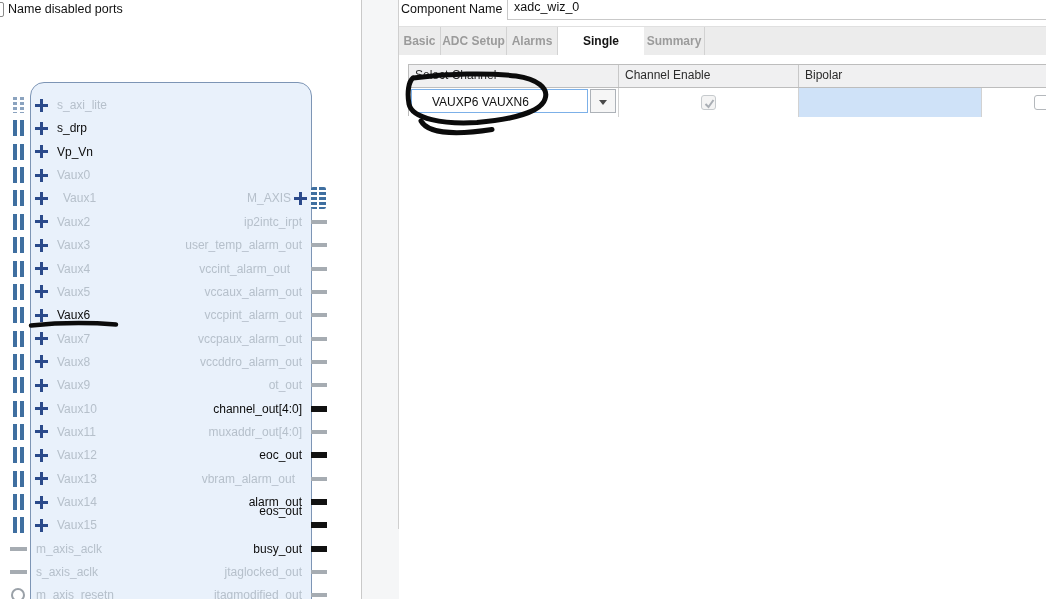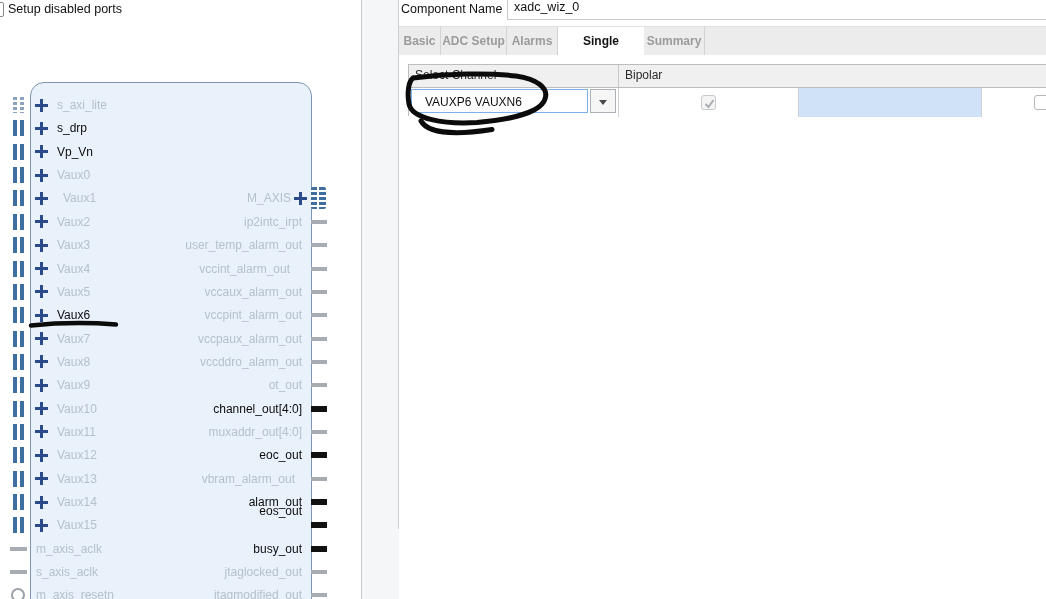--- a/index.html
+++ b/index.html
@@ -55,41 +55,41 @@
             border:1px solid #bdbdbd;box-sizing:border-box;}
   .thead{position:absolute;left:0;top:0;width:693px;height:22px;background:#f0f0f1;
          border-bottom:1px solid #bdbdbd;display:flex;}
   .th{height:22px;line-height:21px;font-size:12px;color:#2b2b2b;padding-left:6px;
       border-right:1px solid #c8c8c8;box-sizing:border-box;}
   .trow{position:absolute;left:0;top:23px;width:693px;height:29px;display:flex;}
   .td{height:29px;border-right:1px solid #d2d2d2;box-sizing:border-box;position:relative;background:#fff;}
   .td.hl{background:#cfe2f8;}
   .combo-field{position:absolute;left:2px;top:1px;width:177px;height:24px;
                border:1px solid #7cb0e8;background:#fff;font-size:12px;color:#111;
-               line-height:24px;padding-left:13px;box-sizing:border-box;}
+               line-height:24px;padding-left:20px;box-sizing:border-box;}
   .combo-btn{position:absolute;left:181px;top:1px;width:26px;height:24px;
              border:1px solid #adb2b8;background:#f6f6f6;box-sizing:border-box;}
   .combo-btn::after{content:"";position:absolute;left:8px;top:10px;width:0;height:0;
                     border-left:4px solid transparent;border-right:4px solid transparent;
                     border-top:5px solid #4a4a4a;}
   .chk{position:absolute;top:7px;width:15px;height:15px;border-radius:3px;box-sizing:border-box;}
   .chk.disabled{background:#f4f4f4;border:1px solid #c6cacd;}
   .chk.plain{background:#fff;border:1px solid #b4b8bc;}
   .chk svg{position:absolute;left:1px;top:1px;}
 
   .anno{position:absolute;left:0;top:0;width:1046px;height:599px;pointer-events:none;}
 </style>
 </head>
 <body>
 
 <div id="screen">
 
   <div class="left-panel">
     <span class="show-ports-box"></span>
-    <span class="show-ports-label">Setup disabled ports</span>
+    <span class="show-ports-label">Name disabled ports</span>
     <div class="ip-block"></div>
     <div id="ports">
         <div class="ifbar dotted" style="left:13px;top:97.0px"></div>
         <div class="plus" style="left:35px;top:98.5px"></div>
         <div class="port-label port-gray" style="left:57px;top:97.0px">s_axi_lite</div>
         <div class="ifbar" style="left:13px;top:120.3px"></div>
         <div class="plus" style="left:35px;top:121.8px"></div>
         <div class="port-label port-black" style="left:57px;top:120.3px">s_drp</div>
         <div class="ifbar" style="left:13px;top:143.7px"></div>
         <div class="plus" style="left:35px;top:145.2px"></div>
@@ -198,20 +198,21 @@
         <div class="tab" style="width: 42px;">Basic</div>
         <div class="tab" style="width: 66px;">ADC Setup</div>
         <div class="tab" style="width: 51px;">Alarms</div>
         <div class="tab active" style="width: 86px;">Single Channel</div>
         <div class="tab" style="width: 61px;">Summary</div>
       </div>
 
     <div class="sc-table">
       <div class="thead" id="thead">
           <div class="th" style="width: 210px;">Select Channel</div>
+          <div class="th" style="width: 180px;">Channel Enable</div>
           <div class="th" style="width: 120px; border-right: none;">Bipolar</div>
         </div>
       <div class="trow">
         <div class="td" style="width:210px">
           <div class="combo-field">
             <span>VAUXP6 VAUXN6</span>
           </div>
           <div class="combo-btn">
             <span></span>
           </div>

